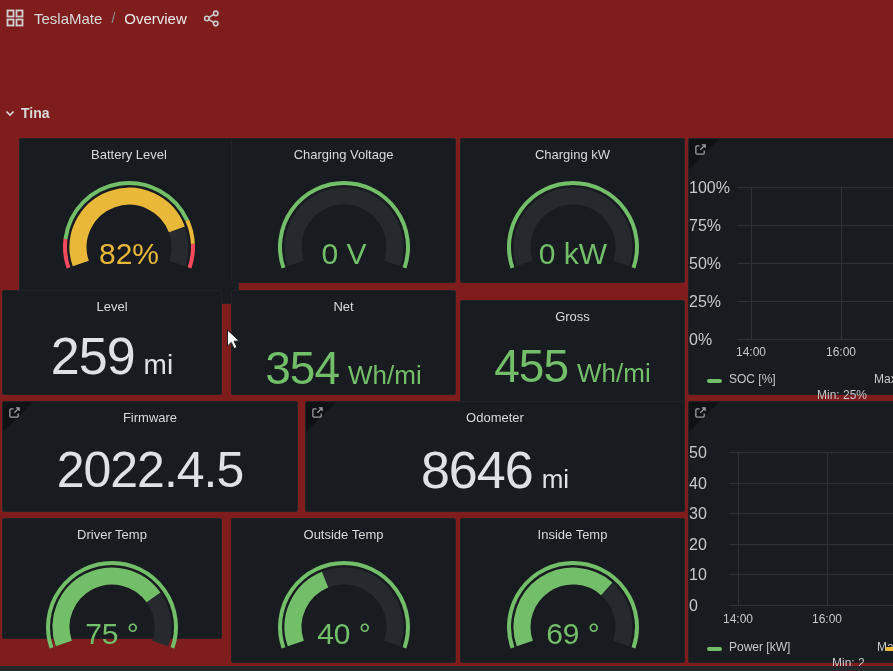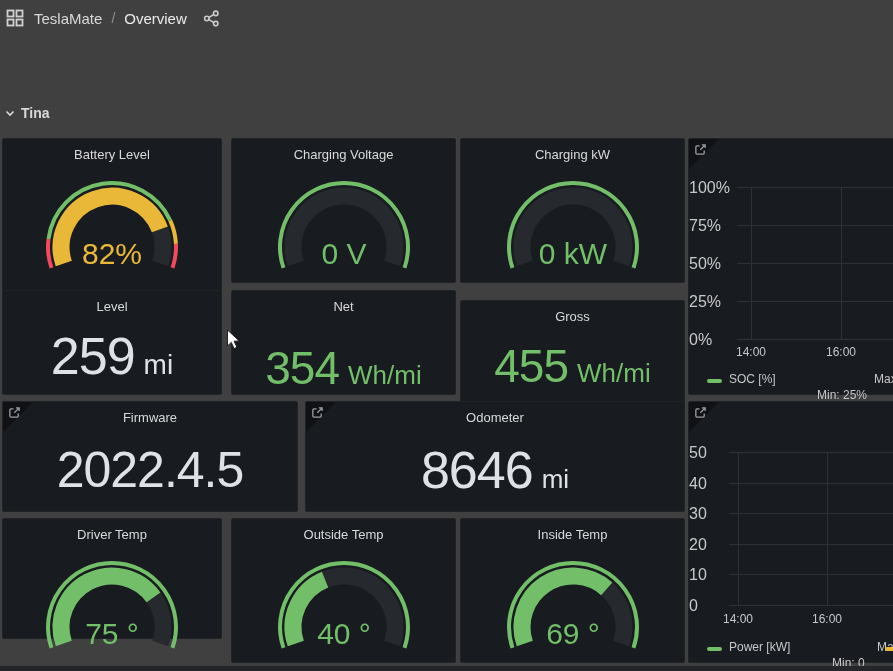--- a/index.html
+++ b/index.html
@@ -1,19 +1,19 @@
 <!DOCTYPE html>
 <html><head>
 <meta charset="utf-8">
 <style>
   html,body{margin:0;padding:0;background:#0d0e11;}
   *{box-sizing:border-box;}
   #screen{
     position:relative;width:893px;height:671px;overflow:hidden;
-    background:#404040;font-family:"Liberation Sans",sans-serif;
+    background:#7f1d1d;font-family:"Liberation Sans",sans-serif;
     -webkit-font-smoothing:antialiased;
   }
   
   .topbar{position:absolute;left:0;top:0;width:100%;height:36px;display:flex;align-items:center;padding-left:6px;}
   .topbar .crumb{font-size:15px;color:#d8d9da;font-weight:500;margin-left:10px;cursor:pointer;}
   .topbar .crumb.page{color:#e9eaeb;}
   .topbar .sep{color:#8e9094;font-size:14px;margin-left:9px;}
   .topbar .crumb.page{margin-left:9px;}
   .icon-btn{display:flex;align-items:center;justify-content:center;}
   .share{margin-left:16px;}
@@ -84,21 +84,21 @@
     </span>
   </div>
 
   <div class="row-header">
     <svg width="12" height="12" viewBox="0 0 12 12" fill="none" stroke="#d8d9da" stroke-width="1.6">
       <path d="M2.5 4.5 L6 8 L9.5 4.5"></path>
     </svg>
     <span class="row-label">Tina</span>
   </div>
 
-  <div class="panel" style="left:2px;top:138px;width:220px;height:166px">
+  <div class="panel" style="left:19px;top:138px;width:220px;height:166px">
     <div class="panel-title">Battery Level</div>
     <div class="gauge-wrap">
       <svg width="150" height="106" viewBox="0 0 150 106">
           <path d="M 14.49 98.84 A 64 64 0 0 1 11.50 70.02" stroke="#F2495C" stroke-width="4" fill="none"></path>
           <path d="M 11.50 70.02 A 64 64 0 0 1 133.19 51.36" stroke="#73BF69" stroke-width="4" fill="none"></path>
           <path d="M 133.19 51.36 A 64 64 0 0 1 138.92 74.87" stroke="#EAB839" stroke-width="4" fill="none"></path>
           <path d="M 138.92 74.87 A 64 64 0 0 1 135.51 98.84" stroke="#F2495C" stroke-width="4" fill="none"></path>
           <path d="M 26.78 94.60 A 51 51 0 1 1 123.22 94.60" stroke="#26292e" stroke-width="17" fill="none"></path>
           <path d="M 26.78 94.60 A 51 51 0 0 1 122.85 60.36" stroke="#EAB839" stroke-width="17" fill="none"></path>
         <text class="gauge-value" x="75" y="95" text-anchor="middle" style="fill: rgb(234, 184, 57);">82%</text>
@@ -241,21 +241,21 @@
         <div class="gridline-h" style="left: 40px; right: 0px; top: 203px;"></div>
         <div class="ytick" style="left: 0px; width: 33px; top: 195px;">0</div>
         <div class="gridline-v" style="left: 49px; top: 50px; height: 153px;"></div>
         <div class="xtick" style="left: 21px; width: 56px; top: 210px;">14:00</div>
         <div class="gridline-v" style="left: 138px; top: 50px; height: 153px;"></div>
         <div class="xtick" style="left: 110px; width: 56px; top: 210px;">16:00</div>
       </div>
     <div class="legend" style="top:238px">
       <span class="dash first" style="background: rgb(115, 191, 105);"></span>
       <span class="lg-label">Power [kW]</span>
-      <span class="lg-min" style="left:143px">Min: 0</span>
+      <span class="lg-min" style="left:143px">Min: 2</span>
       <span class="lg-max" style="left:188px">Max: 11</span>
       <span class="dash second" style="background: rgb(234, 184, 57);"></span>
     </div>
   </div>
 
   <div class="panel" style="left:2px;top:518px;width:220px;height:121px">
     <div class="panel-title">Driver Temp</div>
     <div class="gauge-wrap">
       <svg width="150" height="106" viewBox="0 0 150 106">
           <path d="M 14.49 98.84 A 64 64 0 1 1 135.51 98.84" stroke="#73BF69" stroke-width="4" fill="none"></path>

